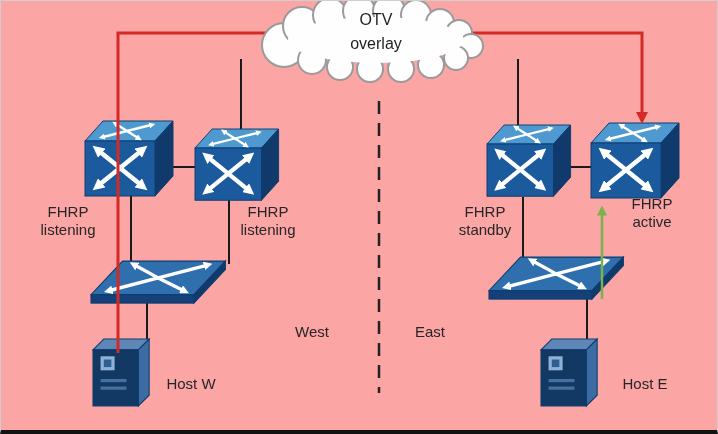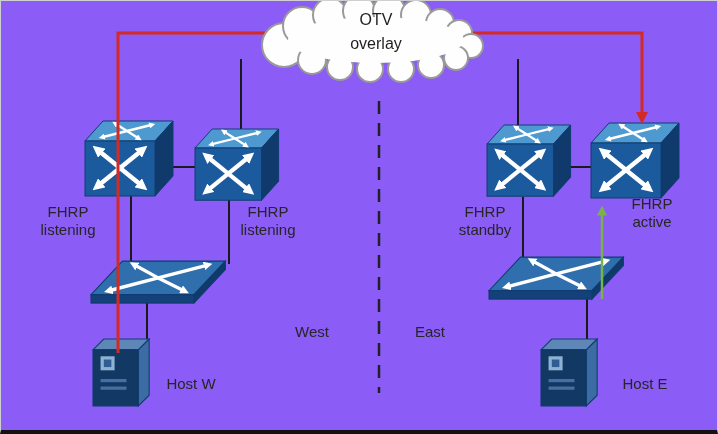--- a/index.html
+++ b/index.html
@@ -1,21 +1,21 @@
 <!DOCTYPE html>
 <html><head>
 <meta charset="utf-8">
 <style>
   html,body{margin:0;padding:0;background:#ffffff;}
   #canvas{
     position:relative;
     width:716px;height:429px;
     border:1px solid #cfcfcf;
     border-bottom:4px solid #121212;
-    background:#8b5cf6;
+    background:#fca5a5;
     font-family:"Liberation Sans", sans-serif;
     overflow:hidden;
   }
   svg{display:block;}
   .lbl{font:15px "Liberation Sans", sans-serif; fill:#262626; text-anchor:middle;}
   .cloudlbl{font:16px "Liberation Sans", sans-serif; fill:#1f1f1f; text-anchor:middle;}
 </style>
 </head>
 <body>
 

